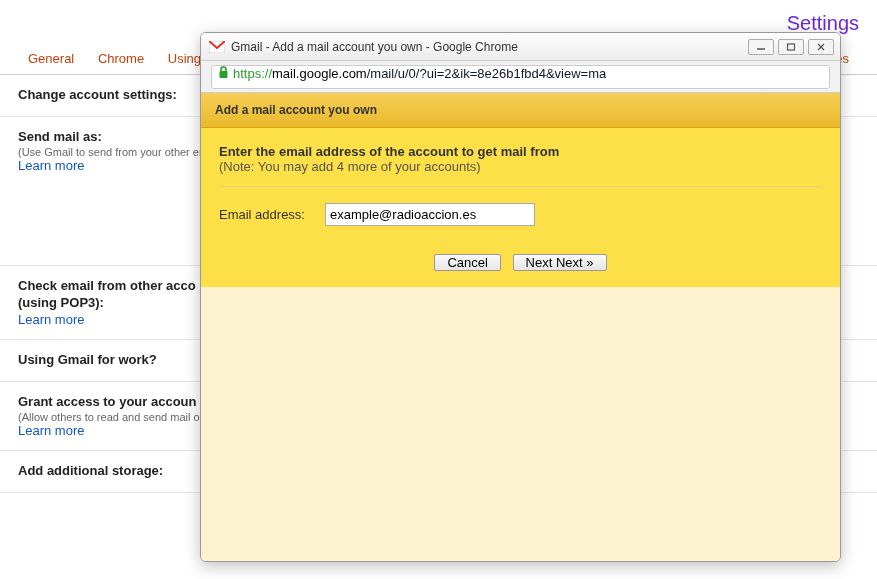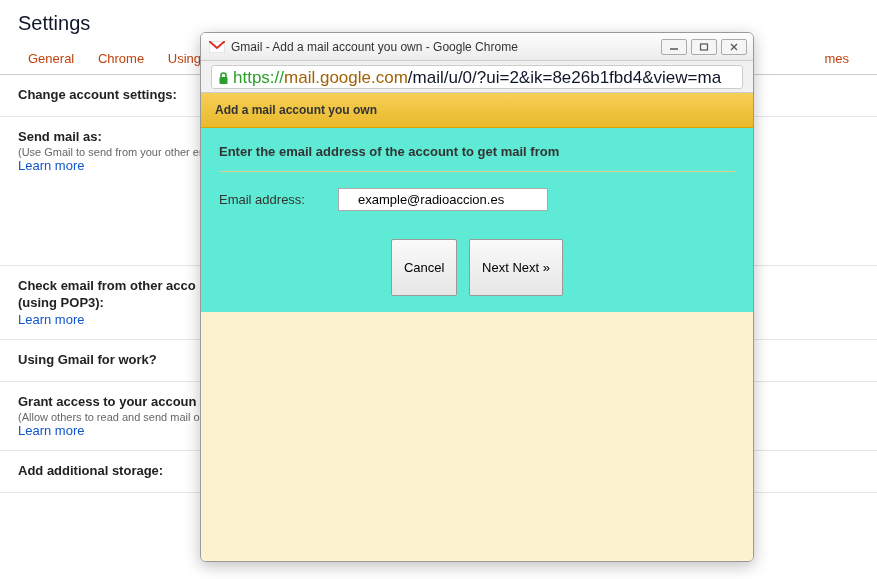--- a/index.html
+++ b/index.html
@@ -11,21 +11,22 @@
     background: #fff;
     width: 877px;
     height: 579px;
     overflow: hidden;
     position: relative;
   }
   .page-title {
     font-size: 20px;
     font-weight: normal;
     padding: 12px 18px 8px 18px;
-    color: #0f172a;
+    color: #6d28d9;
+    text-align: right;
   }
   .tabs {
     border-bottom: 1px solid #ccc;
     padding: 0 18px;
   }
   .tabs span {
     display: inline-block;
     padding: 8px 10px;
     color: #c2410c;
     cursor: pointer;
@@ -49,21 +50,21 @@
     font-size: 13px;
     cursor: pointer;
   }
   .spacer-lg { height: 80px; }
 
   
   .popup {
     position: absolute;
     left: 200px;
     top: 32px;
-    width: 554px;
+    width: 641px;
     height: 530px;
     background: #fff;
     border: 1px solid #999;
     border-radius: 6px;
     box-shadow: 0 4px 16px rgba(0,0,0,0.25);
     overflow: hidden;
   }
   .titlebar {
     height: 28px;
     background: linear-gradient(#fdfdfd, #ececec);
@@ -104,69 +105,68 @@
     align-items: center;
     padding: 0 10px;
   }
   .addr-inner {
     background: #fff;
     border: 1px solid #ccc;
     border-radius: 3px;
     height: 24px;
     width: 100%;
     display: flex;
-    align-items: flex-end;
+    align-items: flex-start;
     padding: 0 6px;
-    font-size: 17px;
+    font-size: 13px;
     overflow: hidden;
   }
   .lock-icon {
     color: #2a9f2a;
     margin-right: 4px;
     font-size: 13px;
   }
   .url-https { color: #2a9f2a; }
-  .url-host { color: #a16207; }
+  .url-host { color: #000000; }
   .url-rest { color: #0f172a; }
 
   .pop-body {
     background: #fdf2cf;
     height: calc(100% - 60px);
   }
   .pop-header {
     background: #f1c232;
     background: linear-gradient(#f6cf55, #eab92d);
     padding: 10px 14px;
     font-size: 12px;
     font-weight: bold;
     color: #333;
     border-bottom: 1px solid #d9a400;
   }
   .pop-inner {
     padding: 16px 18px;
-    background: #5eead4;
+    background: #fde047;
   }
   .form-title { font-weight: bold; font-size: 13px; color: #333; }
   .form-note { font-size: 13px; color: #555; }
   .divider { border-bottom: 1px solid #e6d18a; margin: 12px 0 16px 0; }
   .form-row { display: flex; align-items: center; gap: 20px; }
   .form-label { font-size: 13px; color: #333; }
   .text-input {
     border: 1px solid #aaa;
-    padding: 3px 19px;
+    padding: 3px 4px;
     font-size: 13px;
     width: 210px;
     background: #fff;
-    margin-left: 13px;
   }
   .btn-row { text-align: center; margin-top: 28px; }
   .btn {
     border: 1px solid #999;
     background: linear-gradient(#fafafa,#e6e6e6);
-    padding: 20px 12px;
+    padding: 0 12px;
     font-size: 13px;
     border-radius: 2px;
     cursor: pointer;
     margin: 0 4px;
   }
 </style>
 </head>
 <body>
 
 <div class="page-title">Settings</div>
@@ -245,20 +245,21 @@
       <span class="url-https">https://</span>
         <span class="url-host">mail.google.com</span>
         <span class="url-rest">/mail/u/0/?ui=2&amp;ik=8e26b1fbd4&amp;view=ma</span>
     </div>
   </div>
 
   <div class="pop-body">
     <div class="pop-header">Add a mail account you own</div>
     <div class="pop-inner">
       <div class="form-title">Enter the email address of the account to get mail from</div>
+      <div class="form-note">(Note: You may add 4 more of your accounts)</div>
       <div class="divider"></div>
       <div class="form-row">
         <span class="form-label">Email address:</span>
         <input type="text" class="text-input" value="example@radioaccion.es" style="">
       </div>
       <div class="btn-row">
         <button class="btn">Cancel</button>
         <button class="btn">Next Next »</button>
       </div>
     </div>

